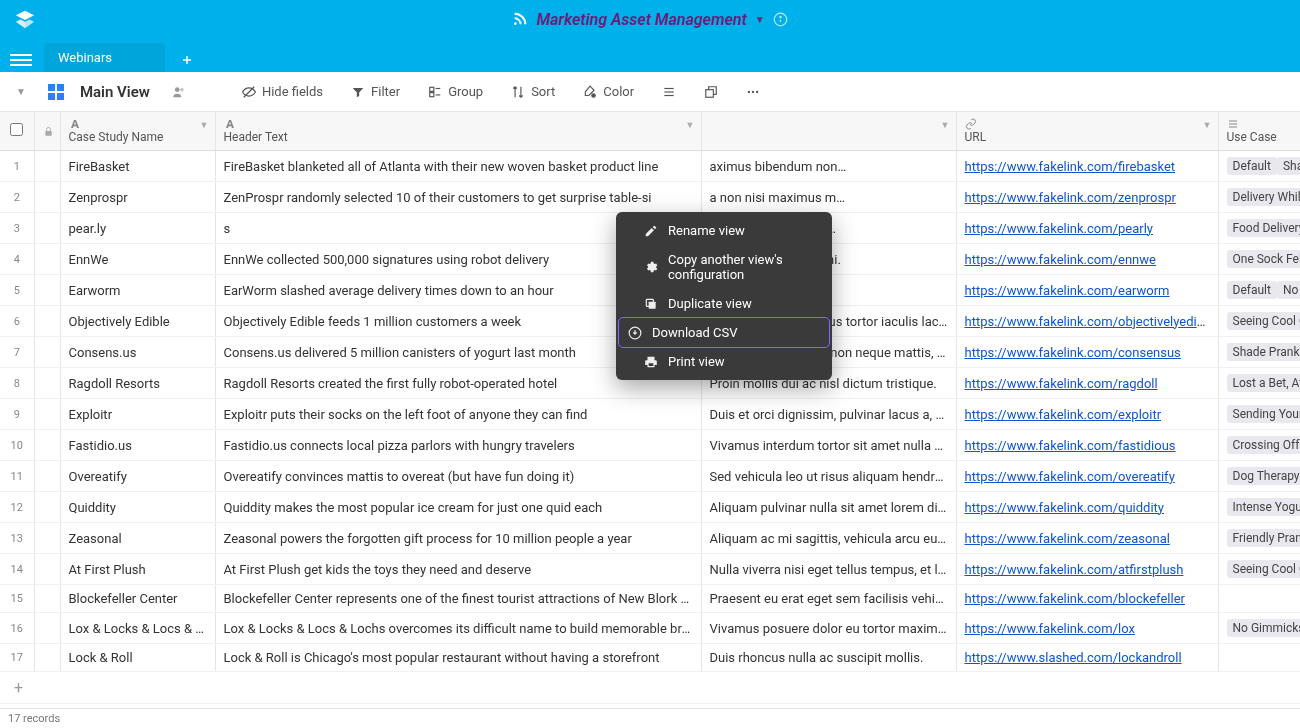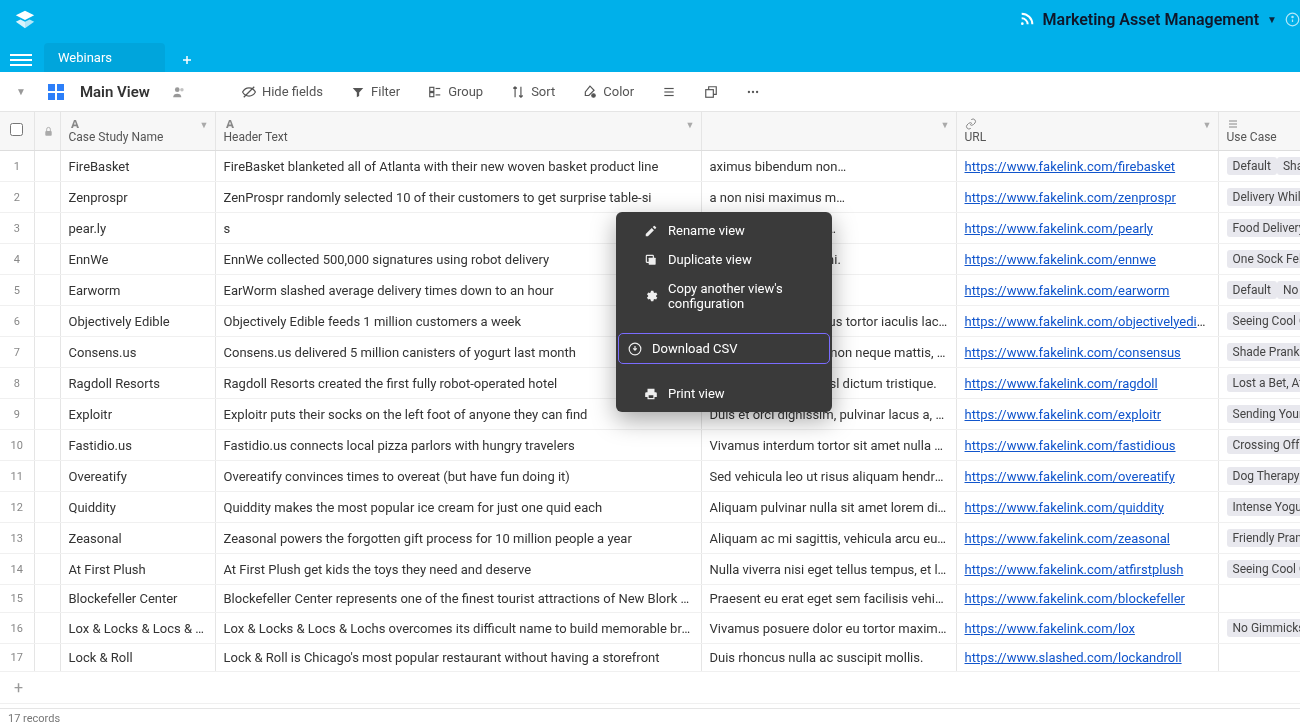--- a/index.html
+++ b/index.html
@@ -23,23 +23,24 @@
     color: var(--txt);
     background: #fff;
     overflow: hidden;
   }
   
   .brandbar {
     background: var(--brand);
     height: 38px;
     display: flex;
     align-items: center;
-    justify-content: flex-end;
+    justify-content: center;
     position: relative;
-    color: #0f172a;
+    color: #701a75;
+    font-style: italic;
   }
   .brandbar .logo {
     position: absolute; left: 14px; top: 8px;
   }
   .base-title {
     display: flex; align-items: center; gap: 8px;
     font-size: 16px; font-weight: 600;
   }
   .base-title .caret { font-size: 10px; opacity: .9;}
   .base-title .info { opacity: .7; }
@@ -106,21 +107,21 @@
   .chip{display:inline-block;background:var(--chip-bg);border-radius:3px;padding:2px 6px;font-size:12px;color:#444;}
   .addrow td{color:#999;font-size:16px;text-align:left;padding-left:14px;}
   
   .status{height:28px;border-top:1px solid var(--border);font-size:11px;color:#777;padding:3px 8px;}
   
   .ctxmenu{
     position:absolute;left:616px;top:100px;width:216px;background:var(--menu-bg);color:var(--menu-txt);
     border-radius:6px;padding:4px 0;font-size:13px;box-shadow:0 8px 24px rgba(0,0,0,.35);z-index:50;
   }
   .ctxitem{display:flex;align-items:center;gap:10px;padding:7px 28px;cursor:pointer;}
-  .ctxitem.sel{outline:1px solid #7a6cff;border-radius:4px;margin:16px 3px;padding:7px 9px;align-items:center;}
+  .ctxitem.sel{outline:1px solid #7a6cff;border-radius:4px;margin:0 3px;padding:7px 9px;align-items:center;}
   .ctxicon{width:14px;height:14px;flex:0 0 14px;}
   svg{display:block;}
   .colhead-icon{vertical-align:middle;margin-right:6px;}
 </style>
 </head>
 <body>
 
 <div class="brandbar">
   <span class="logo">
     <svg width="22" height="22" viewBox="0 0 24 24">
@@ -390,21 +391,21 @@
           <td>Fastidio.us</td>
           <td>Fastidio.us connects local pizza parlors with hungry travelers</td>
           <td>Vivamus interdum tortor sit amet nulla accum…</td>
           <td class="url"><a href="#">https://www.fakelink.com/fastidious</a></td>
           <td><span class="chip">Crossing Off</span></td>
         </tr>
         <tr>
           <td class="rownum">11</td>
           <td></td>
           <td>Overeatify</td>
-          <td>Overeatify convinces times to overeat (but have fun doing it)</td>
+          <td>Overeatify convinces mattis to overeat (but have fun doing it)</td>
           <td>Sed vehicula leo ut risus aliquam hendrerit.</td>
           <td class="url"><a href="#">https://www.fakelink.com/overeatify</a></td>
           <td><span class="chip">Dog Therapy</span></td>
         </tr>
         <tr>
           <td class="rownum">12</td>
           <td></td>
           <td>Quiddity</td>
           <td>Quiddity makes the most popular ice cream for just one quid each</td>
           <td>Aliquam pulvinar nulla sit amet lorem dictum, …</td>
@@ -467,33 +468,33 @@
         <span class="ctxicon">
           <svg viewBox="0 0 24 24" fill="#eee">
             <path d="M3 17.25V21h3.75L17 10.75l-3.75-3.75L3 17.25zM20.7 7.04a1 1 0 0 0 0-1.41l-2.34-2.34a1 1 0 0 0-1.41 0L15 5.24 18.76 9l1.95-1.96z"></path>
           </svg>
         </span>
         <span>Rename view</span>
       </div>
       <div class="ctxitem">
         <span class="ctxicon">
           <svg viewBox="0 0 24 24" fill="#eee">
+            <path d="M12 8a4 4 0 1 0 0 8 4 4 0 0 0 0-8zm9 4a7 7 0 0 0-.1-1l2-1.6-2-3.4-2.4 1a7 7 0 0 0-1.7-1L16 3h-4l-.7 2.9a7 7 0 0 0-1.7 1l-2.4-1-2 3.4L7.1 11a7 7 0 0 0 0 2l-2 1.6 2 3.4 2.4-1a7 7 0 0 0 1.7 1L12 21h4l.7-2.9a7 7 0 0 0 1.7-1l2.4 1 2-3.4-2-1.6c.1-.3.1-.7.1-1z"></path>
+          </svg>
+        </span>
+        <span>Copy another view's configuration</span>
+      </div>
+      <div class="ctxitem">
+        <span class="ctxicon">
+          <svg viewBox="0 0 24 24" fill="#eee">
             <rect x="8" y="8" width="12" height="12" rx="1"></rect>
             <rect x="4" y="4" width="12" height="12" rx="1" fill="none" stroke="#eee" stroke-width="2"></rect>
           </svg>
         </span>
         <span>Duplicate view</span>
-      </div>
-      <div class="ctxitem">
-        <span class="ctxicon">
-          <svg viewBox="0 0 24 24" fill="#eee">
-            <path d="M12 8a4 4 0 1 0 0 8 4 4 0 0 0 0-8zm9 4a7 7 0 0 0-.1-1l2-1.6-2-3.4-2.4 1a7 7 0 0 0-1.7-1L16 3h-4l-.7 2.9a7 7 0 0 0-1.7 1l-2.4-1-2 3.4L7.1 11a7 7 0 0 0 0 2l-2 1.6 2 3.4 2.4-1a7 7 0 0 0 1.7 1L12 21h4l.7-2.9a7 7 0 0 0 1.7-1l2.4 1 2-3.4-2-1.6c.1-.3.1-.7.1-1z"></path>
-          </svg>
-        </span>
-        <span>Copy another view's configuration</span>
       </div>
       <div class="ctxitem sel">
         <span class="ctxicon">
           <svg viewBox="0 0 24 24" fill="none" stroke="#eee" stroke-width="2">
             <circle cx="12" cy="12" r="10"></circle>
             <path d="M12 7v7M9 11l3 3 3-3"></path>
           </svg>
         </span>
         <span>Download CSV</span>
       </div>

